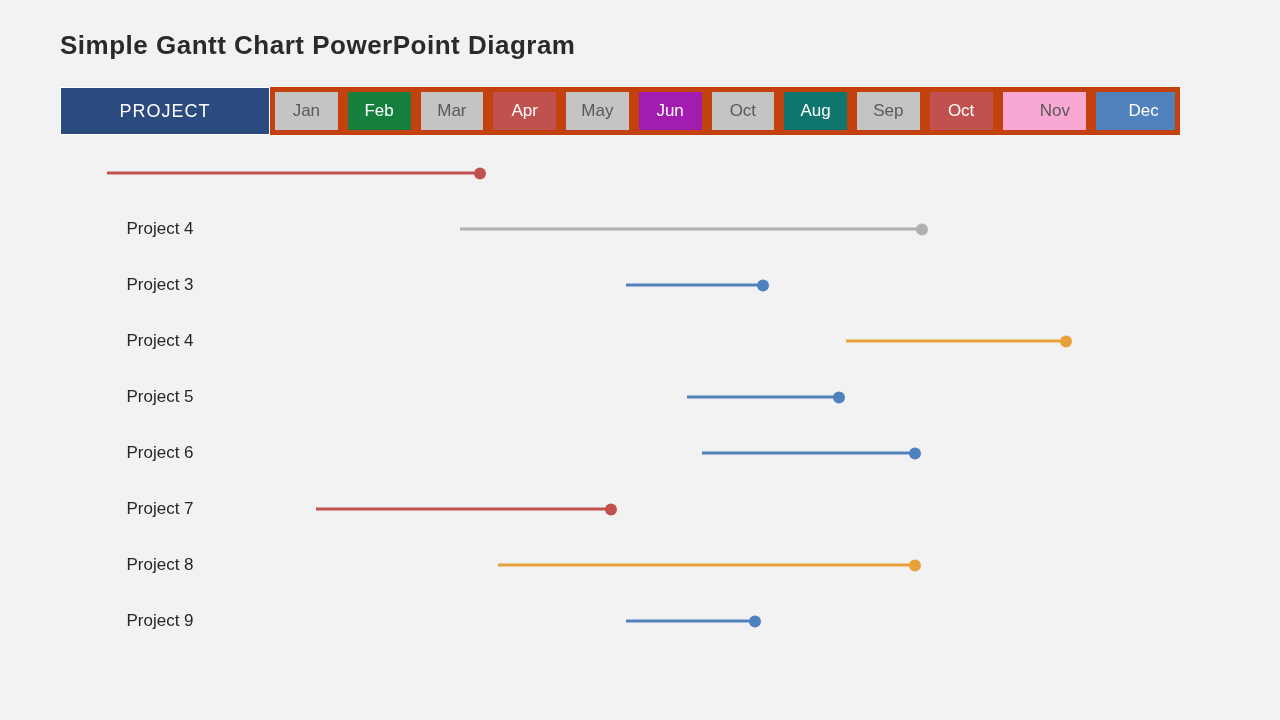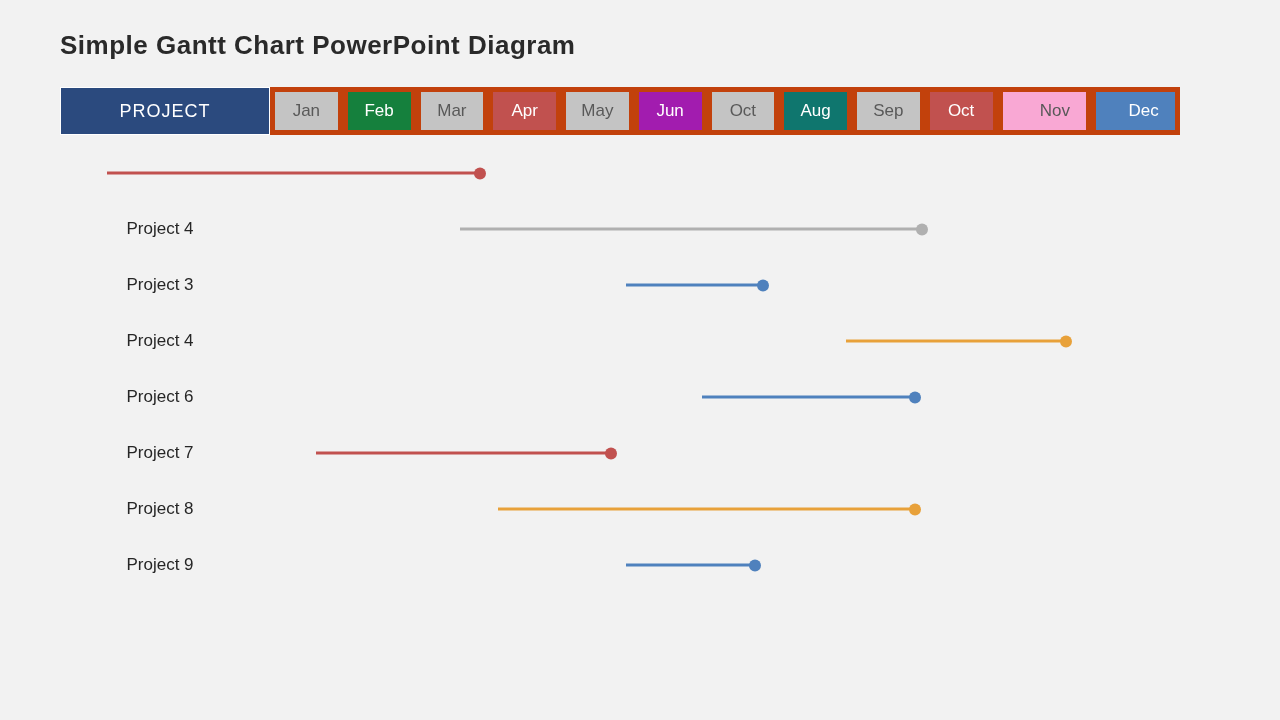--- a/index.html
+++ b/index.html
@@ -135,20 +135,28 @@
       </div>
       <div class="row">
         <div class="row-label">Project 4</div>
         <div class="row-track">
           <div class="bar" style="left: 63.3333%; width: 24.1667%; background: rgb(232, 161, 58);">
             <div class="dot" style="background: rgb(232, 161, 58);"></div>
           </div>
         </div>
       </div>
       <div class="row">
+        <div class="row-label">Project 5</div>
+        <div class="row-track">
+          <div class="bar" style="left: 45.8333%; width: 16.6667%; background: rgb(79, 129, 189);">
+            <div class="dot" style="background: rgb(79, 129, 189);"></div>
+          </div>
+        </div>
+      </div>
+      <div class="row">
         <div class="row-label">Project 6</div>
         <div class="row-track">
           <div class="bar" style="left: 47.5%; width: 23.3333%; background: rgb(79, 129, 189);">
             <div class="dot" style="background: rgb(79, 129, 189);"></div>
           </div>
         </div>
       </div>
       <div class="row">
         <div class="row-label">Project 7</div>
         <div class="row-track">

